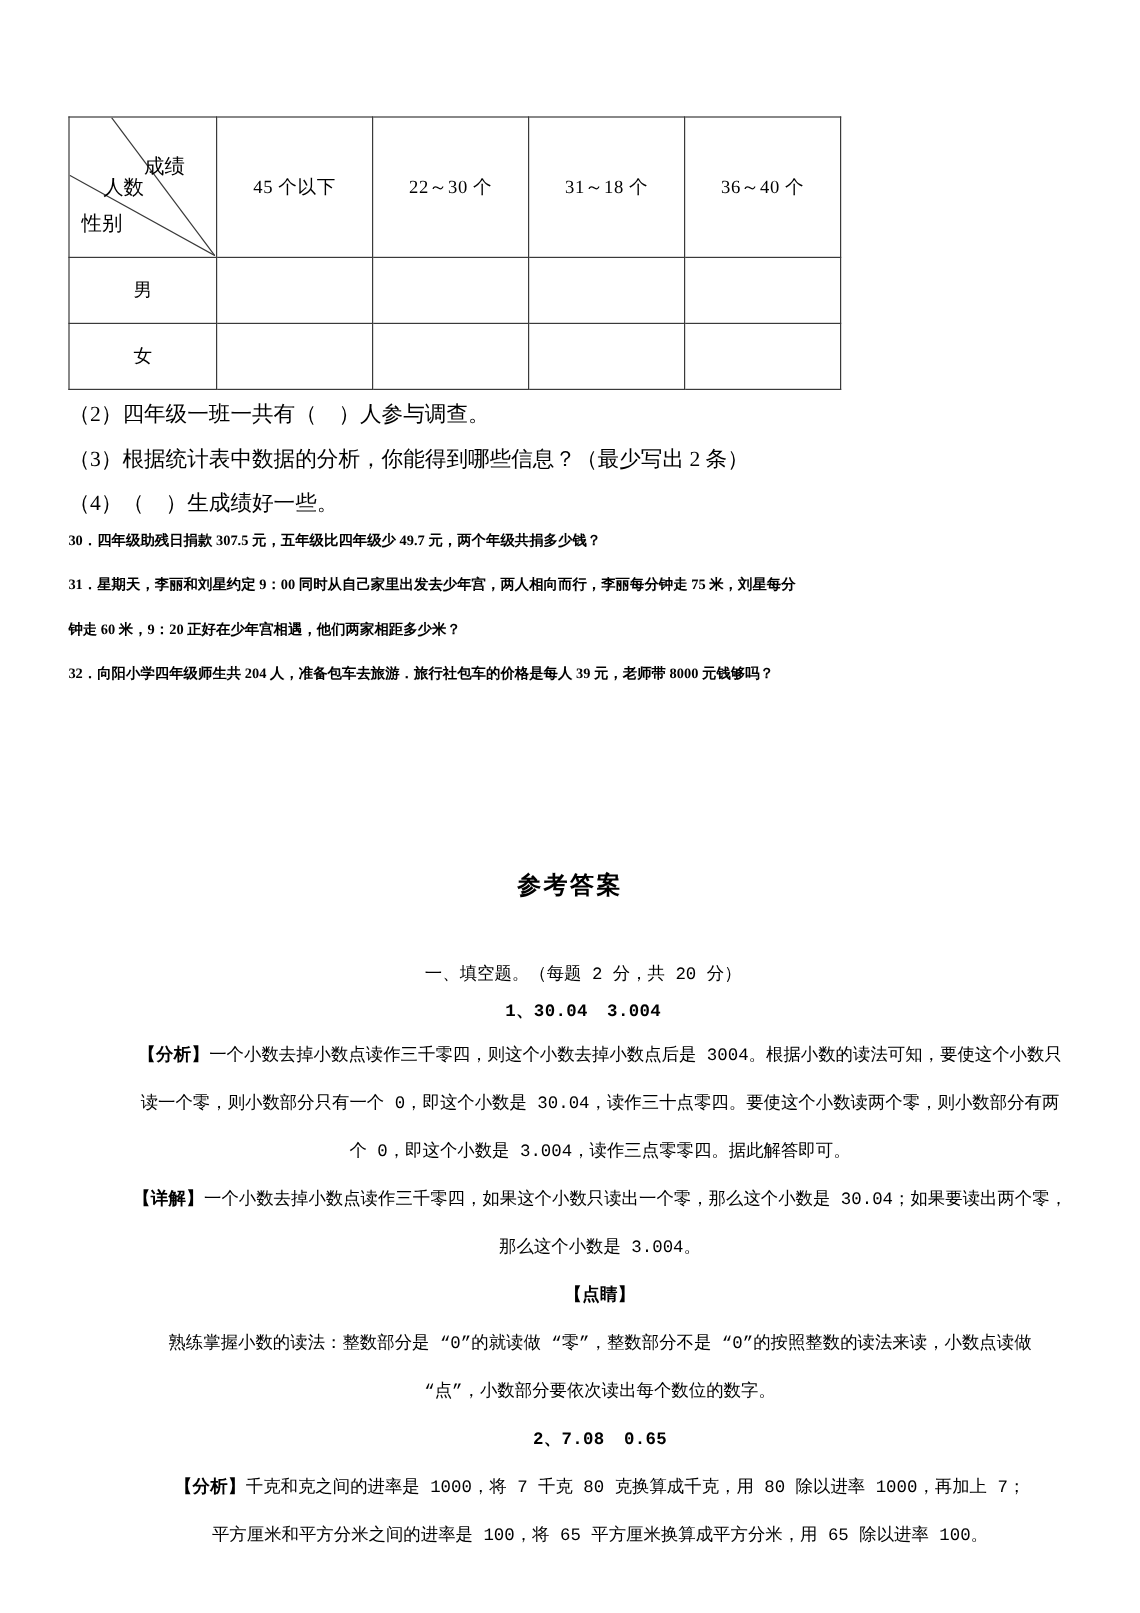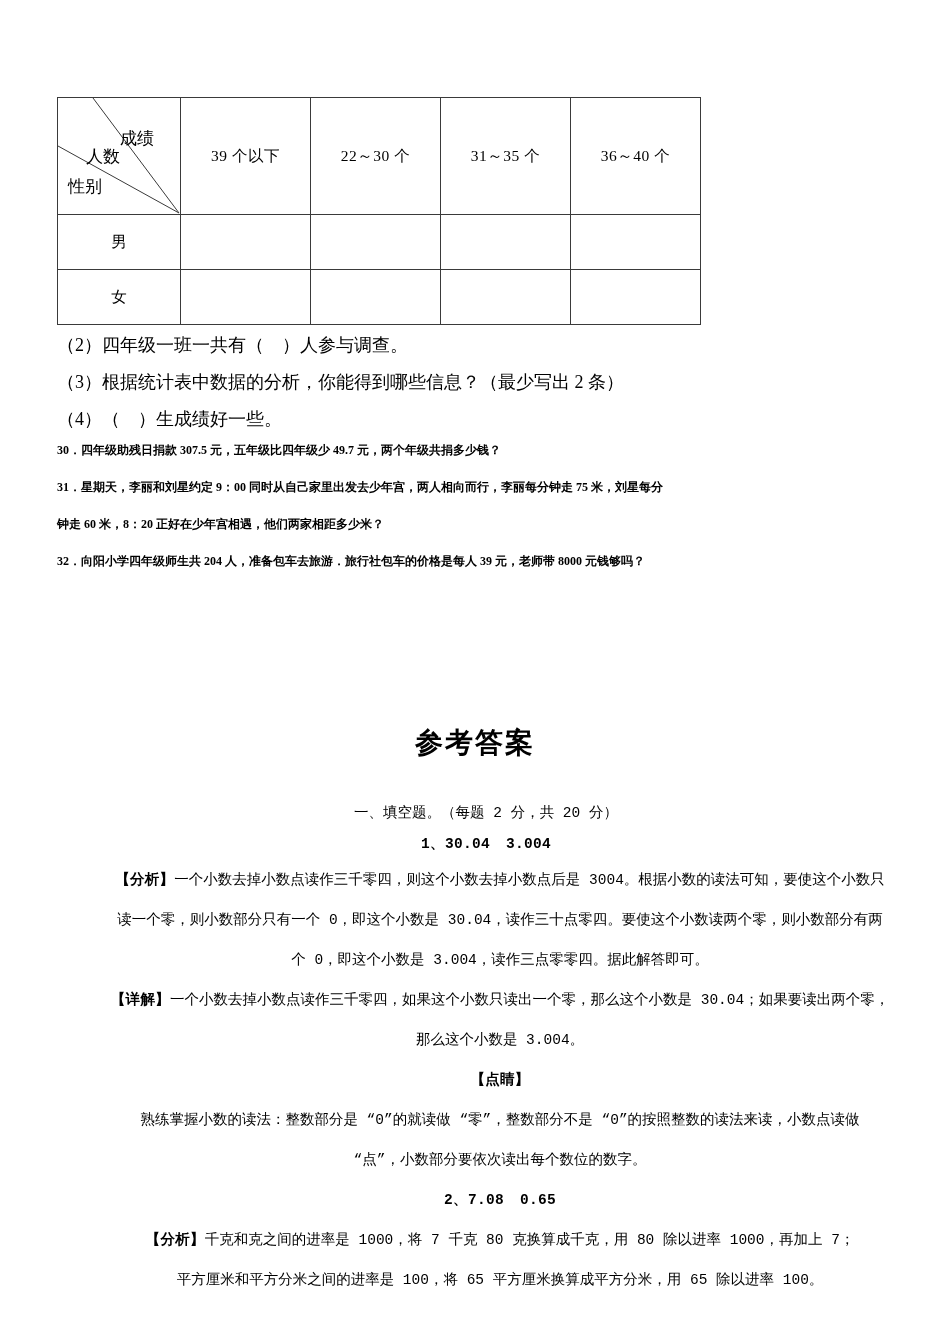--- a/index.html
+++ b/index.html
@@ -101,21 +101,21 @@
   #word-problems { top: 432px; }
   #word-problems .q-line { line-height: 37px; }
 
   
   .answer-title {
     position: absolute;
     left: 0;
     top: 724px;
     width: 950px;
     text-align: center;
-    font-size: 28px;
+    font-size: 20px;
     font-weight: bold;
     font-family: "Liberation Sans", "DejaVu Sans", sans-serif;
     letter-spacing: 2px;
   }
 
   .ans-block {
     position: absolute;
     left: 55px;
     top: 798px;
     width: 862px;
@@ -145,23 +145,23 @@
         <tr>
           <td class="corner-cell">
             <svg class="corner-svg" viewBox="0 0 122 116" preserveAspectRatio="none">
               <line x1="35" y1="0" x2="121" y2="115" stroke="#3a3a3a" stroke-width="1"></line>
               <line x1="0" y1="48" x2="121" y2="115" stroke="#3a3a3a" stroke-width="1"></line>
             </svg>
             <span class="corner-label grade">成绩</span>
             <span class="corner-label count">人数</span>
             <span class="corner-label gender">性别</span>
           </td>
-          <td class="hdr-cell">39 个以下</td>
+          <td class="hdr-cell">45 个以下</td>
           <td class="hdr-cell">22～30 个</td>
-          <td class="hdr-cell">31～35 个</td>
+          <td class="hdr-cell">31～18 个</td>
           <td class="hdr-cell">36～40 个</td>
         </tr>
         <tr>
           <td class="row-label">男</td>
           <td class="blank-cell"></td>
           <td class="blank-cell"></td>
           <td class="blank-cell"></td>
           <td class="blank-cell"></td>
         </tr>
         <tr>
@@ -177,21 +177,21 @@
 
   <div class="q-block" id="sub-questions">
     <div class="q-sub">（2）四年级一班一共有（　）人参与调查。</div>
     <div class="q-sub">（3）根据统计表中数据的分析，你能得到哪些信息？（最少写出 2 条）</div>
     <div class="q-sub">（4）（　）生成绩好一些。</div>
   </div>
 
   <div class="q-block" id="word-problems">
     <div class="q-line bold">30．四年级助残日捐款 307.5 元，五年级比四年级少 49.7 元，两个年级共捐多少钱？</div>
     <div class="q-line bold">31．星期天，李丽和刘星约定 9：00 同时从自己家里出发去少年宫，两人相向而行，李丽每分钟走 75 米，刘星每分</div>
-    <div class="q-line bold">钟走 60 米，8：20 正好在少年宫相遇，他们两家相距多少米？</div>
+    <div class="q-line bold">钟走 60 米，9：20 正好在少年宫相遇，他们两家相距多少米？</div>
     <div class="q-line bold">32．向阳小学四年级师生共 204 人，准备包车去旅游．旅行社包车的价格是每人 39 元，老师带 8000 元钱够吗？</div>
   </div>
 
   <div class="answer-title">参考答案</div>
 
   <div class="ans-block">
 
     <div class="ans-line">一、填空题。（每题 2 分，共 20 分）</div>
 
     <div class="ans-line"><span class="num-key">1、</span><span class="num-key">30.04</span><span class="gap"></span><span class="num-key">3.004</span></div>

